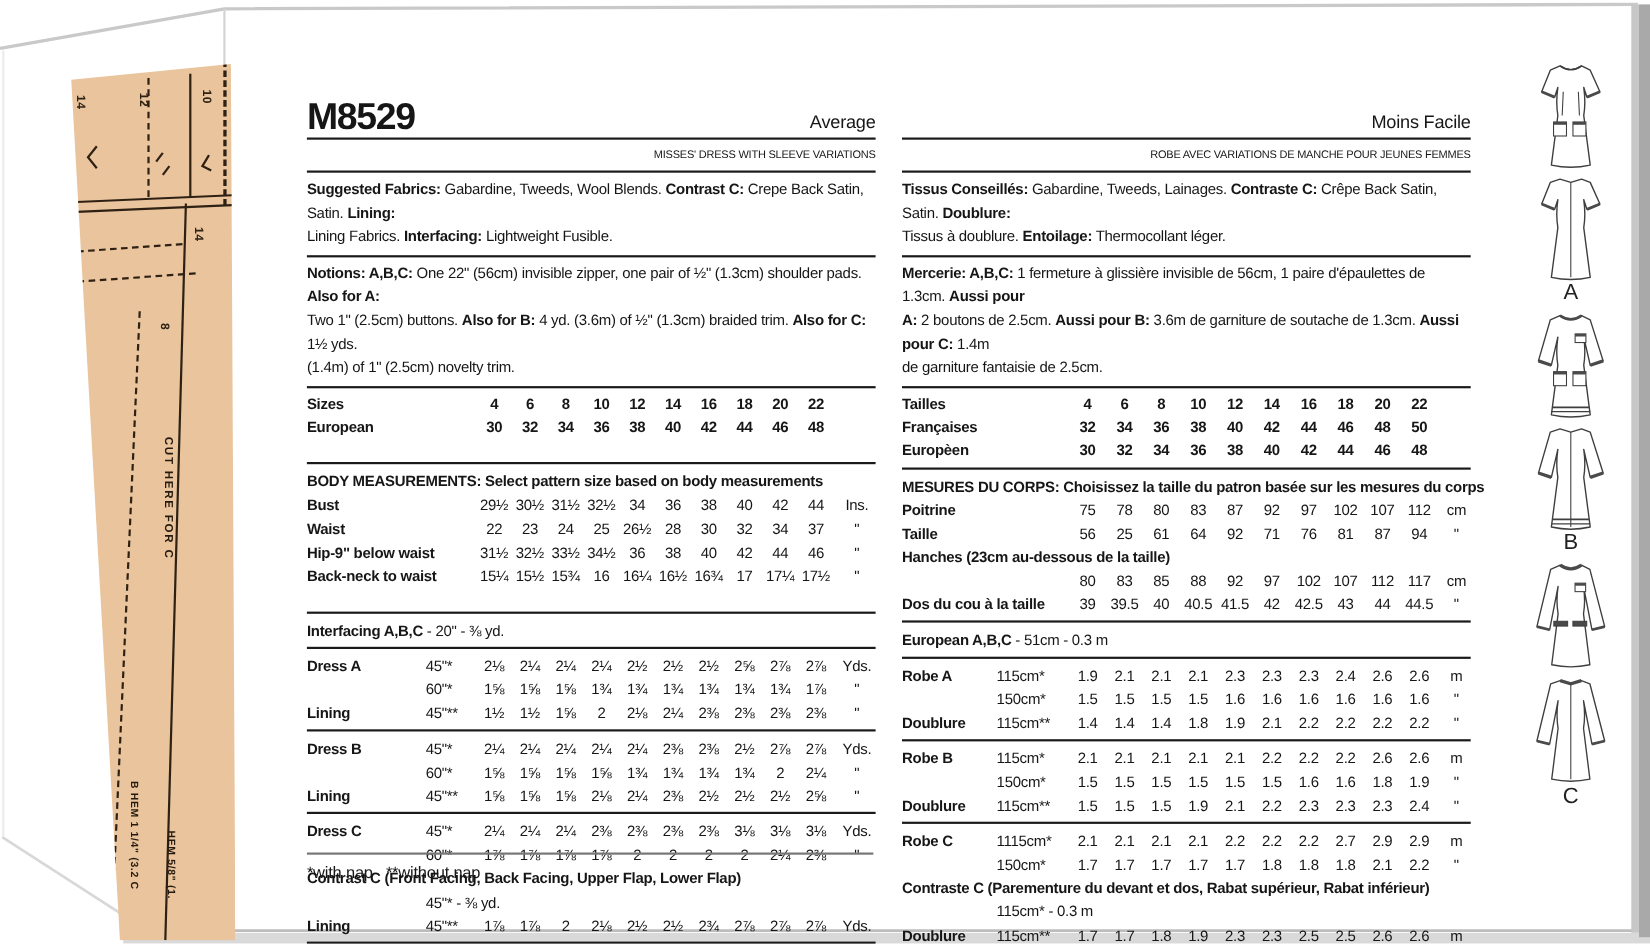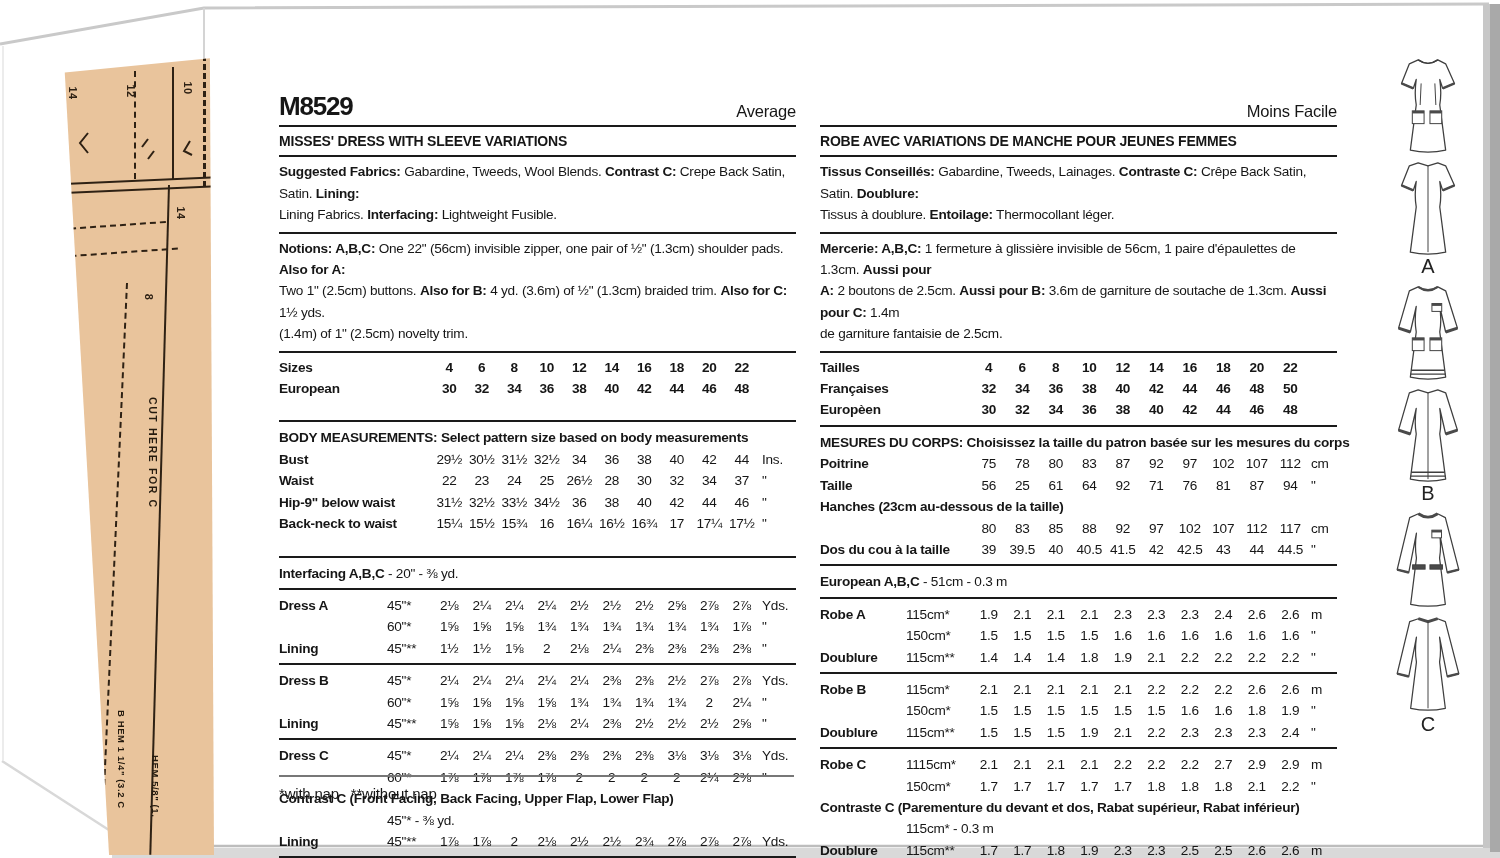--- a/index.html
+++ b/index.html
@@ -30,35 +30,35 @@
   .tis-cut{left:97px;top:342px;font-size:10.5px;letter-spacing:1.6px;}
   .tis-hem-b{left:66px;top:655px;font-size:9.5px;letter-spacing:.6px;}
   .tis-hem{left:100px;top:700px;font-size:9.5px;letter-spacing:.6px;}
   
   .col{position:absolute;top:86px;width:517px;font-size:13.6px;line-height:21.4px;
     letter-spacing:-0.25px;}
   #col-en{left:279px;}
   #col-fr{left:820px;}
   .colhead{display:flex;justify-content:space-between;align-items:flex-end;height:36px;
     padding-bottom:3px;border-bottom:2px solid var(--rule,#1a1a1a);}
-  .code{font-size:26px;font-weight:700;letter-spacing:-1.2px;line-height:32px;}
+  .code{font-size:34px;font-weight:700;letter-spacing:-1.2px;line-height:32px;}
   .difficulty{font-size:16.5px;letter-spacing:-0.2px;}
-  .sectitle{font-weight:700;padding:4px 0 3px;border-bottom:2px solid var(--rule,#1a1a1a);
-    font-size:14px;letter-spacing:-0.2px;}
+  .sectitle{font-weight:400;padding:4px 0 3px;border-bottom:2px solid var(--rule,#1a1a1a);
+    font-size:10px;letter-spacing:-0.2px;text-align:right;}
   .para{padding:4px 0 6px;border-bottom:2px solid var(--rule,#1a1a1a);}
   .b{font-weight:700;}
   .table{padding-top:4px;}
   .trow{display:grid;grid-template-columns:var(--c1) var(--c2) repeat(10,1fr) var(--cu);
     align-items:baseline;}
   .trow .lbl{font-weight:700;white-space:nowrap;}
   .trow .span2{grid-column:1/3;}
   .trow .wid{white-space:nowrap;}
   .trow .val{text-align:center;white-space:nowrap;}
   .trow .bold{font-weight:700;}
-  .trow .unit{text-align:left;padding-left:4px;}
+  .trow .unit{text-align:center;padding-left:4px;}
   .trowtext{white-space:nowrap;}
   .trowtext.ind{padding-left:var(--c1);}
   .hr{border-top:2px solid var(--rule,#1a1a1a);margin:4px 0 5px;height:0;}
   .gaprow{height:17px;}
   .footnote{position:absolute;left:0;right:2px;top:689px;border-top:2px solid var(--footnote_rule,#777);
     padding-top:6px;font-size:15px;white-space:pre-wrap;letter-spacing:-0.2px;}
   
   .views{position:absolute;left:1374px;top:54px;width:108px;}
   .viewgroup{margin-bottom:4px;text-align:center;}
   .viewgroup svg{display:block;margin:0 auto;}

